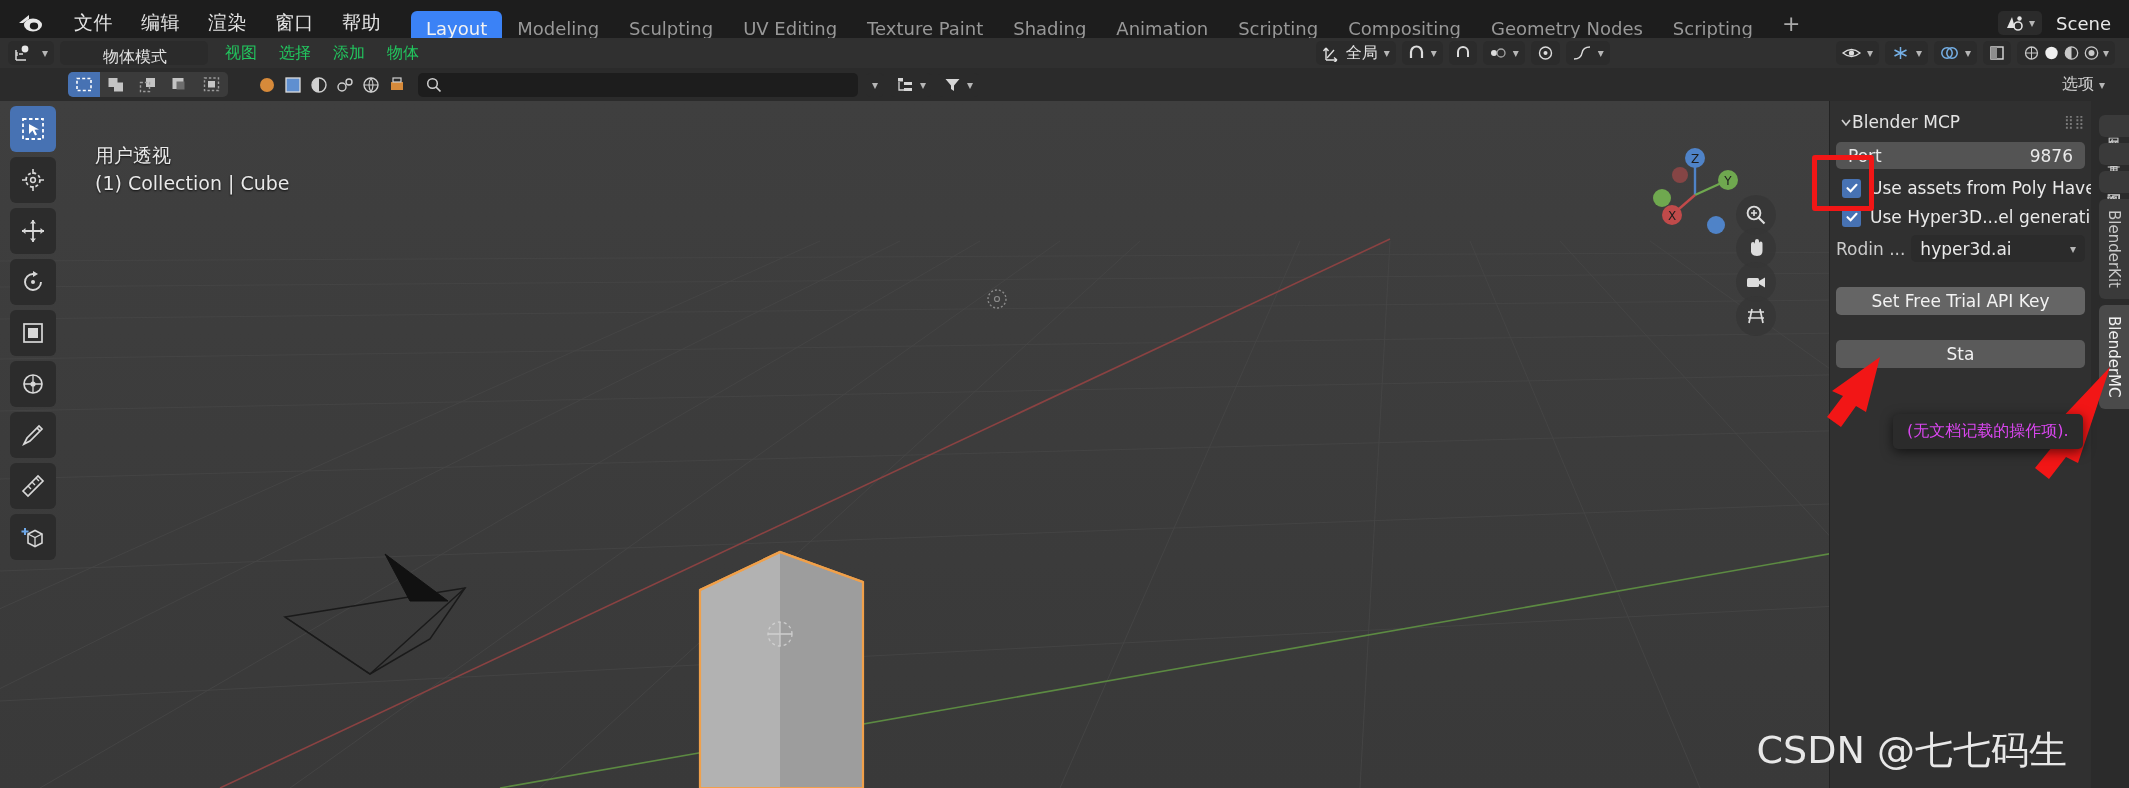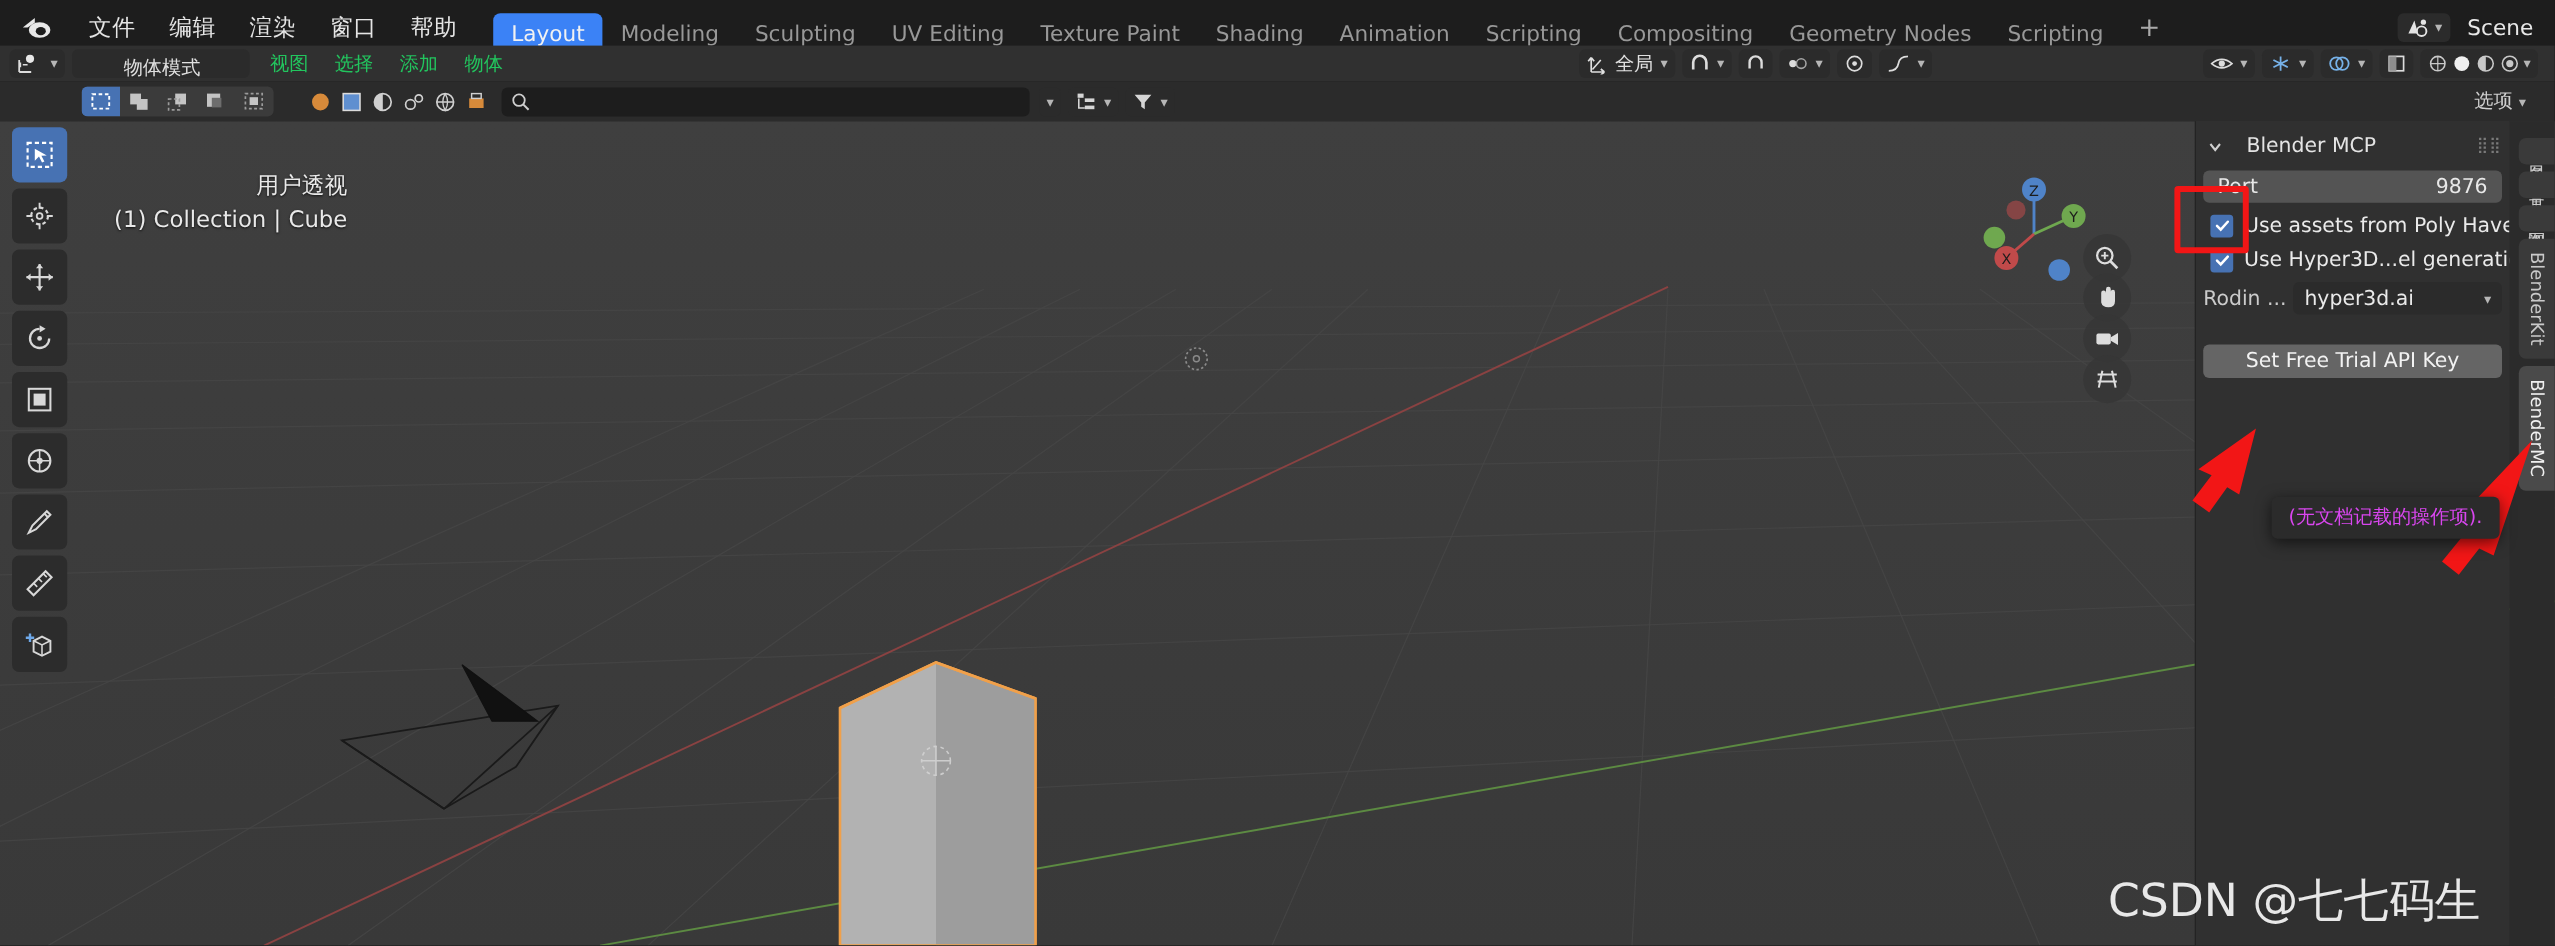--- a/index.html
+++ b/index.html
@@ -77,21 +77,21 @@
   }
   .ltool {
     width: 46px; height: 46px; background: #2c2c2c; border-radius: 6px;
     display: flex; align-items: center; justify-content: center;
   }
   .ltool.active { background: #4772b3; }
 
   
   .viewport {
     position: absolute; left: 0; top: 101px; width: 2129px; height: 687px;
-    background: #3b3b3b; overflow: hidden; text-align: right;
+    background: #3b3b3b; overflow: hidden;
   }
   .vp-text {
     position: absolute; left: 95px; top: 40px; color: #e9e9e9;
     font-size: 19px; line-height: 28px; text-shadow: 0 1px 2px rgba(0,0,0,.8);
     z-index: 20;
   }
 
   
   .gizmo { position: absolute; left: 1640px; top: 140px; width: 110px; height: 110px; z-index: 25; }
   .vnav {
@@ -99,21 +99,21 @@
     width: 40px; height: 40px; border-radius: 50%;
     background: rgba(54,54,54,.82); display: flex; align-items: center; justify-content: center;
   }
 
   
   .rpanel {
     position: absolute; right: 38px; top: 101px; width: 262px; height: 687px;
     background: #303030; border-left: 1px solid #232323; z-index: 18;
     padding: 8px 6px;
   }
-  .panel-head { display: flex; align-items: center; gap: 20px; height: 26px; padding-left: 4px; }
+  .panel-head { display: flex; align-items: center; gap: 0; height: 26px; padding-left: 4px; }
   .panel-title { color: #e4e4e4; font-size: 17px; }
   .grip { margin-left: auto; color: #7a7a7a; font-size: 13px; letter-spacing: 1px; line-height: 6px; }
   .prow { display: flex; align-items: center; margin-top: 7px; height: 27px; }
   .field {
     flex: 1; background: #545454; border-radius: 5px; height: 27px;
     display: flex; align-items: center; justify-content: space-between;
     padding: 0 12px; color: #e8e8e8; font-size: 17px;
   }
   .cbrow { display: flex; align-items: center; gap: 9px; margin-top: 9px; padding-left: 6px; }
   .cbox {
@@ -620,20 +620,21 @@
     <div class="lblrow">
       <span class="lbl">Rodin ...</span>
       <span class="dropdown">
         <span>hyper3d.ai</span>
         <span class="chev">▾</span>
       </span>
     </div>
 
 
     <div class="pbtn">Set Free Trial API Key</div>
+    <div class="pbtn dim">Sta</div>
   </div>
 
   <div class="vtabs">
     <div class="vtab">条目</div>
     <div class="vtab">工具</div>
     <div class="vtab">视图</div>
     <div class="vtab">BlenderKit</div>
     <div class="vtab active">BlenderMC</div>
   </div>
 

